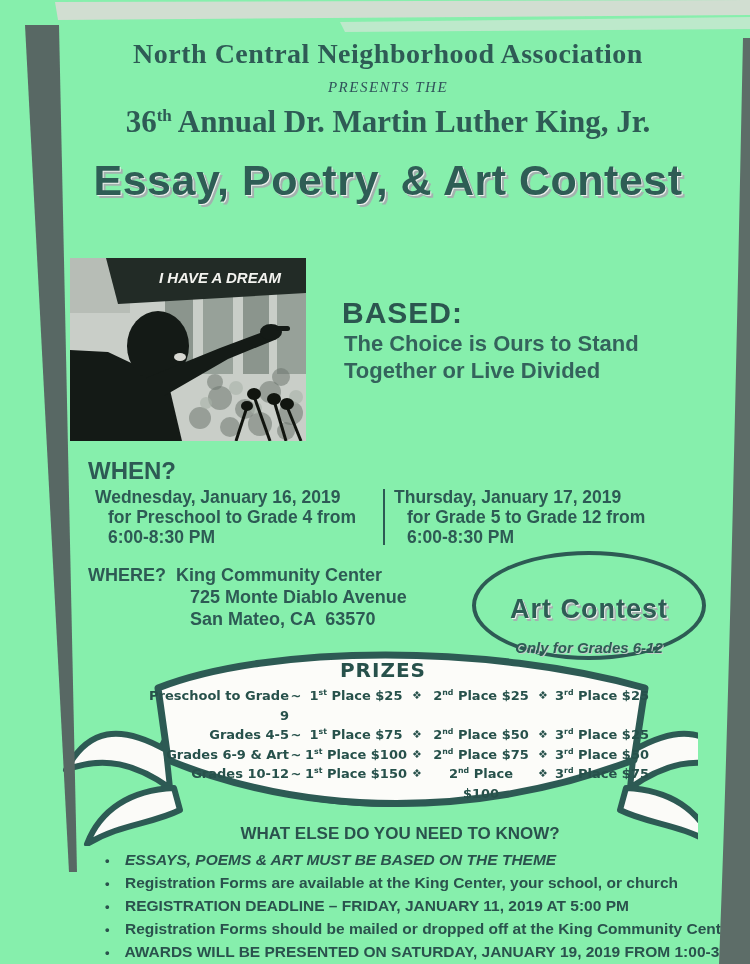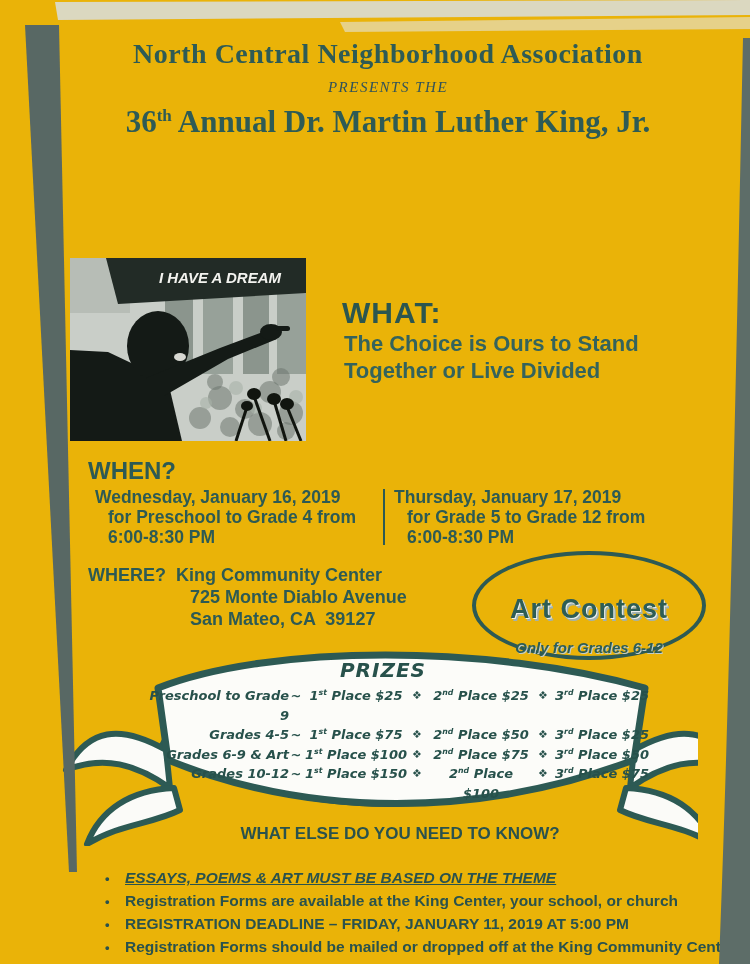--- a/index.html
+++ b/index.html
@@ -1,18 +1,18 @@
 <!DOCTYPE html>
 <html><head>
 <meta charset="utf-8">
 <style>
   html,body{margin:0;padding:0;background:#e8e8e4;}
   .page{
     position:relative;width:750px;height:964px;margin:0 auto;
-    background:#eab308;overflow:hidden;
+    background:#86efac;overflow:hidden;
     font-family:"Liberation Sans",sans-serif;color:#2d5a54;
   }
   
   .artifacts{position:absolute;inset:0;pointer-events:none;}
   
   .header{position:absolute;left:40px;right:14px;top:38px;text-align:center;}
   .org{font-family:"Liberation Serif",serif;font-weight:bold;font-size:28px;color:#2e5b55;letter-spacing:.5px;}
   .presents{font-family:"Liberation Serif",serif;font-style:italic;font-size:15px;color:#30525a;letter-spacing:1.5px;margin-top:9px;}
   .event{font-family:"Liberation Serif",serif;font-weight:bold;font-size:31px;color:#2e5b55;margin-top:8px;}
   .event sup{font-size:.55em;}
@@ -44,49 +44,50 @@
     border:4px solid #2d5a54;border-radius:50%;
     display:flex;flex-direction:column;align-items:center;justify-content:flex-end;
   }
   .oval-title{font-size:27px;font-weight:800;color:#2e5d55;letter-spacing:1px;
     text-shadow:1px 1px 0 #eef1ee,2.5px 2.5px 0 #a2b2ae;}
   .oval-sub{font-size:15px;font-weight:800;color:#2e5d55;margin-top:14px;
     text-shadow:1px 1px 0 #c2cdc9;font-style:italic;}
   
   .ribbon{position:absolute;left:60px;top:638px;width:638px;height:208px;}
   .ribbon svg{position:absolute;inset:0;}
-  .prizes-overlay{position:absolute;left:8px;right:0;top:20px;text-align:center;font-style:italic;}
+  .prizes-overlay{position:absolute;left:8px;right:0;top:20px;text-align:center;}
   .prizes-title{font-family:"DejaVu Sans",sans-serif;font-size:20px;font-weight:bold;color:#27514b;letter-spacing:1px;}
   .prize-grid{
     display:grid;grid-template-columns:152px 14px 104px 20px 106px 20px 96px;
     width:fit-content;margin:4px auto 0 auto;transform:translateX(10px);
     font-family:"DejaVu Sans",sans-serif;font-size:13px;font-weight:600;color:#27514b;line-height:19.5px;
   }
   .prize-grid .grade{text-align:right;}
   .prize-grid .tilde{text-align:center;}
   .prize-grid .p{text-align:center;padding-left:2px;}
   .prize-grid .dia{text-align:center;font-size:11px;}
   
   .info-heading{position:absolute;left:60px;right:10px;top:824px;text-align:center;
     font-size:17px;font-weight:800;color:#2a524d;}
   .bullets{position:absolute;left:105px;top:849px;margin:0;padding:0;list-style:none;
     font-size:15.5px;font-weight:bold;color:#2a524d;}
   .bullets li{display:flex;align-items:baseline;line-height:22px;}
   .bullets .dot{width:20px;font-size:13px;}
-  .bullets .em{font-style:italic;text-decoration:underline;margin-top:18px;}
+  .bullets .em{font-style:italic;}
 </style>
 </head>
 <body>
 
 <div class="page">
 
   <div class="header">
     <div class="org">North Central Neighborhood Association</div>
     <div class="presents">PRESENTS THE</div>
     <div class="event">36<sup>th</sup> Annual Dr. Martin Luther King, Jr.</div>
+    <div class="contest">Essay, Poetry, &amp; Art Contest</div>
   </div>
 
   <svg class="photo" viewBox="0 0 236 183" aria-hidden="true">
     <rect x="0" y="0" width="236" height="183" fill="#c9cec8"></rect>
     <rect x="0" y="0" width="60" height="55" fill="#b7bdb6"></rect>
 
     <rect x="95" y="32" width="28" height="84" fill="#8b958d"></rect>
     <rect x="133" y="32" width="30" height="84" fill="#97a199"></rect>
     <rect x="173" y="32" width="26" height="84" fill="#8b958d"></rect>
     <rect x="207" y="32" width="29" height="84" fill="#97a199"></rect>
@@ -130,21 +131,21 @@
     </g>
     <g fill="#11150f">
       <ellipse cx="184" cy="136" rx="7" ry="6"></ellipse>
       <ellipse cx="204" cy="141" rx="7" ry="6"></ellipse>
       <ellipse cx="217" cy="146" rx="7" ry="6"></ellipse>
       <ellipse cx="177" cy="148" rx="6" ry="5"></ellipse>
     </g>
   </svg>
 
   <div class="theme">
-    <div class="theme-label">WHAT:</div>
+    <div class="theme-label">BASED:</div>
     <div class="theme-line">The Choice is Ours to Stand</div>
     <div class="theme-line">Together or Live Divided</div>
   </div>
 
   <div class="when-label">WHEN?</div>
   <div class="session s0">
     <div class="l1">Wednesday, January 16, 2019</div>
     <div class="l2">for Preschool to Grade 4 from</div>
     <div class="l3">6:00-8:30 PM</div>
   </div>
@@ -152,21 +153,21 @@
   <div class="session s1">
     <div class="l1">Thursday, January 17, 2019</div>
     <div class="l2">for Grade 5 to Grade 12 from</div>
     <div class="l3">6:00-8:30 PM</div>
   </div>
 
   <div class="where">
     <div><span>WHERE?</span>&nbsp;
          <span>King Community Center</span></div>
     <div class="indent">725 Monte Diablo Avenue</div>
-    <div class="indent">San Mateo, CA  39127</div>
+    <div class="indent">San Mateo, CA  63570</div>
   </div>
 
   <div class="oval">
     <div class="oval-title">Art Contest</div>
     <div class="oval-sub">Only for Grades 6-12</div>
   </div>
 
   <div class="ribbon">
     <svg viewBox="0 0 638 208" aria-hidden="true">
 

